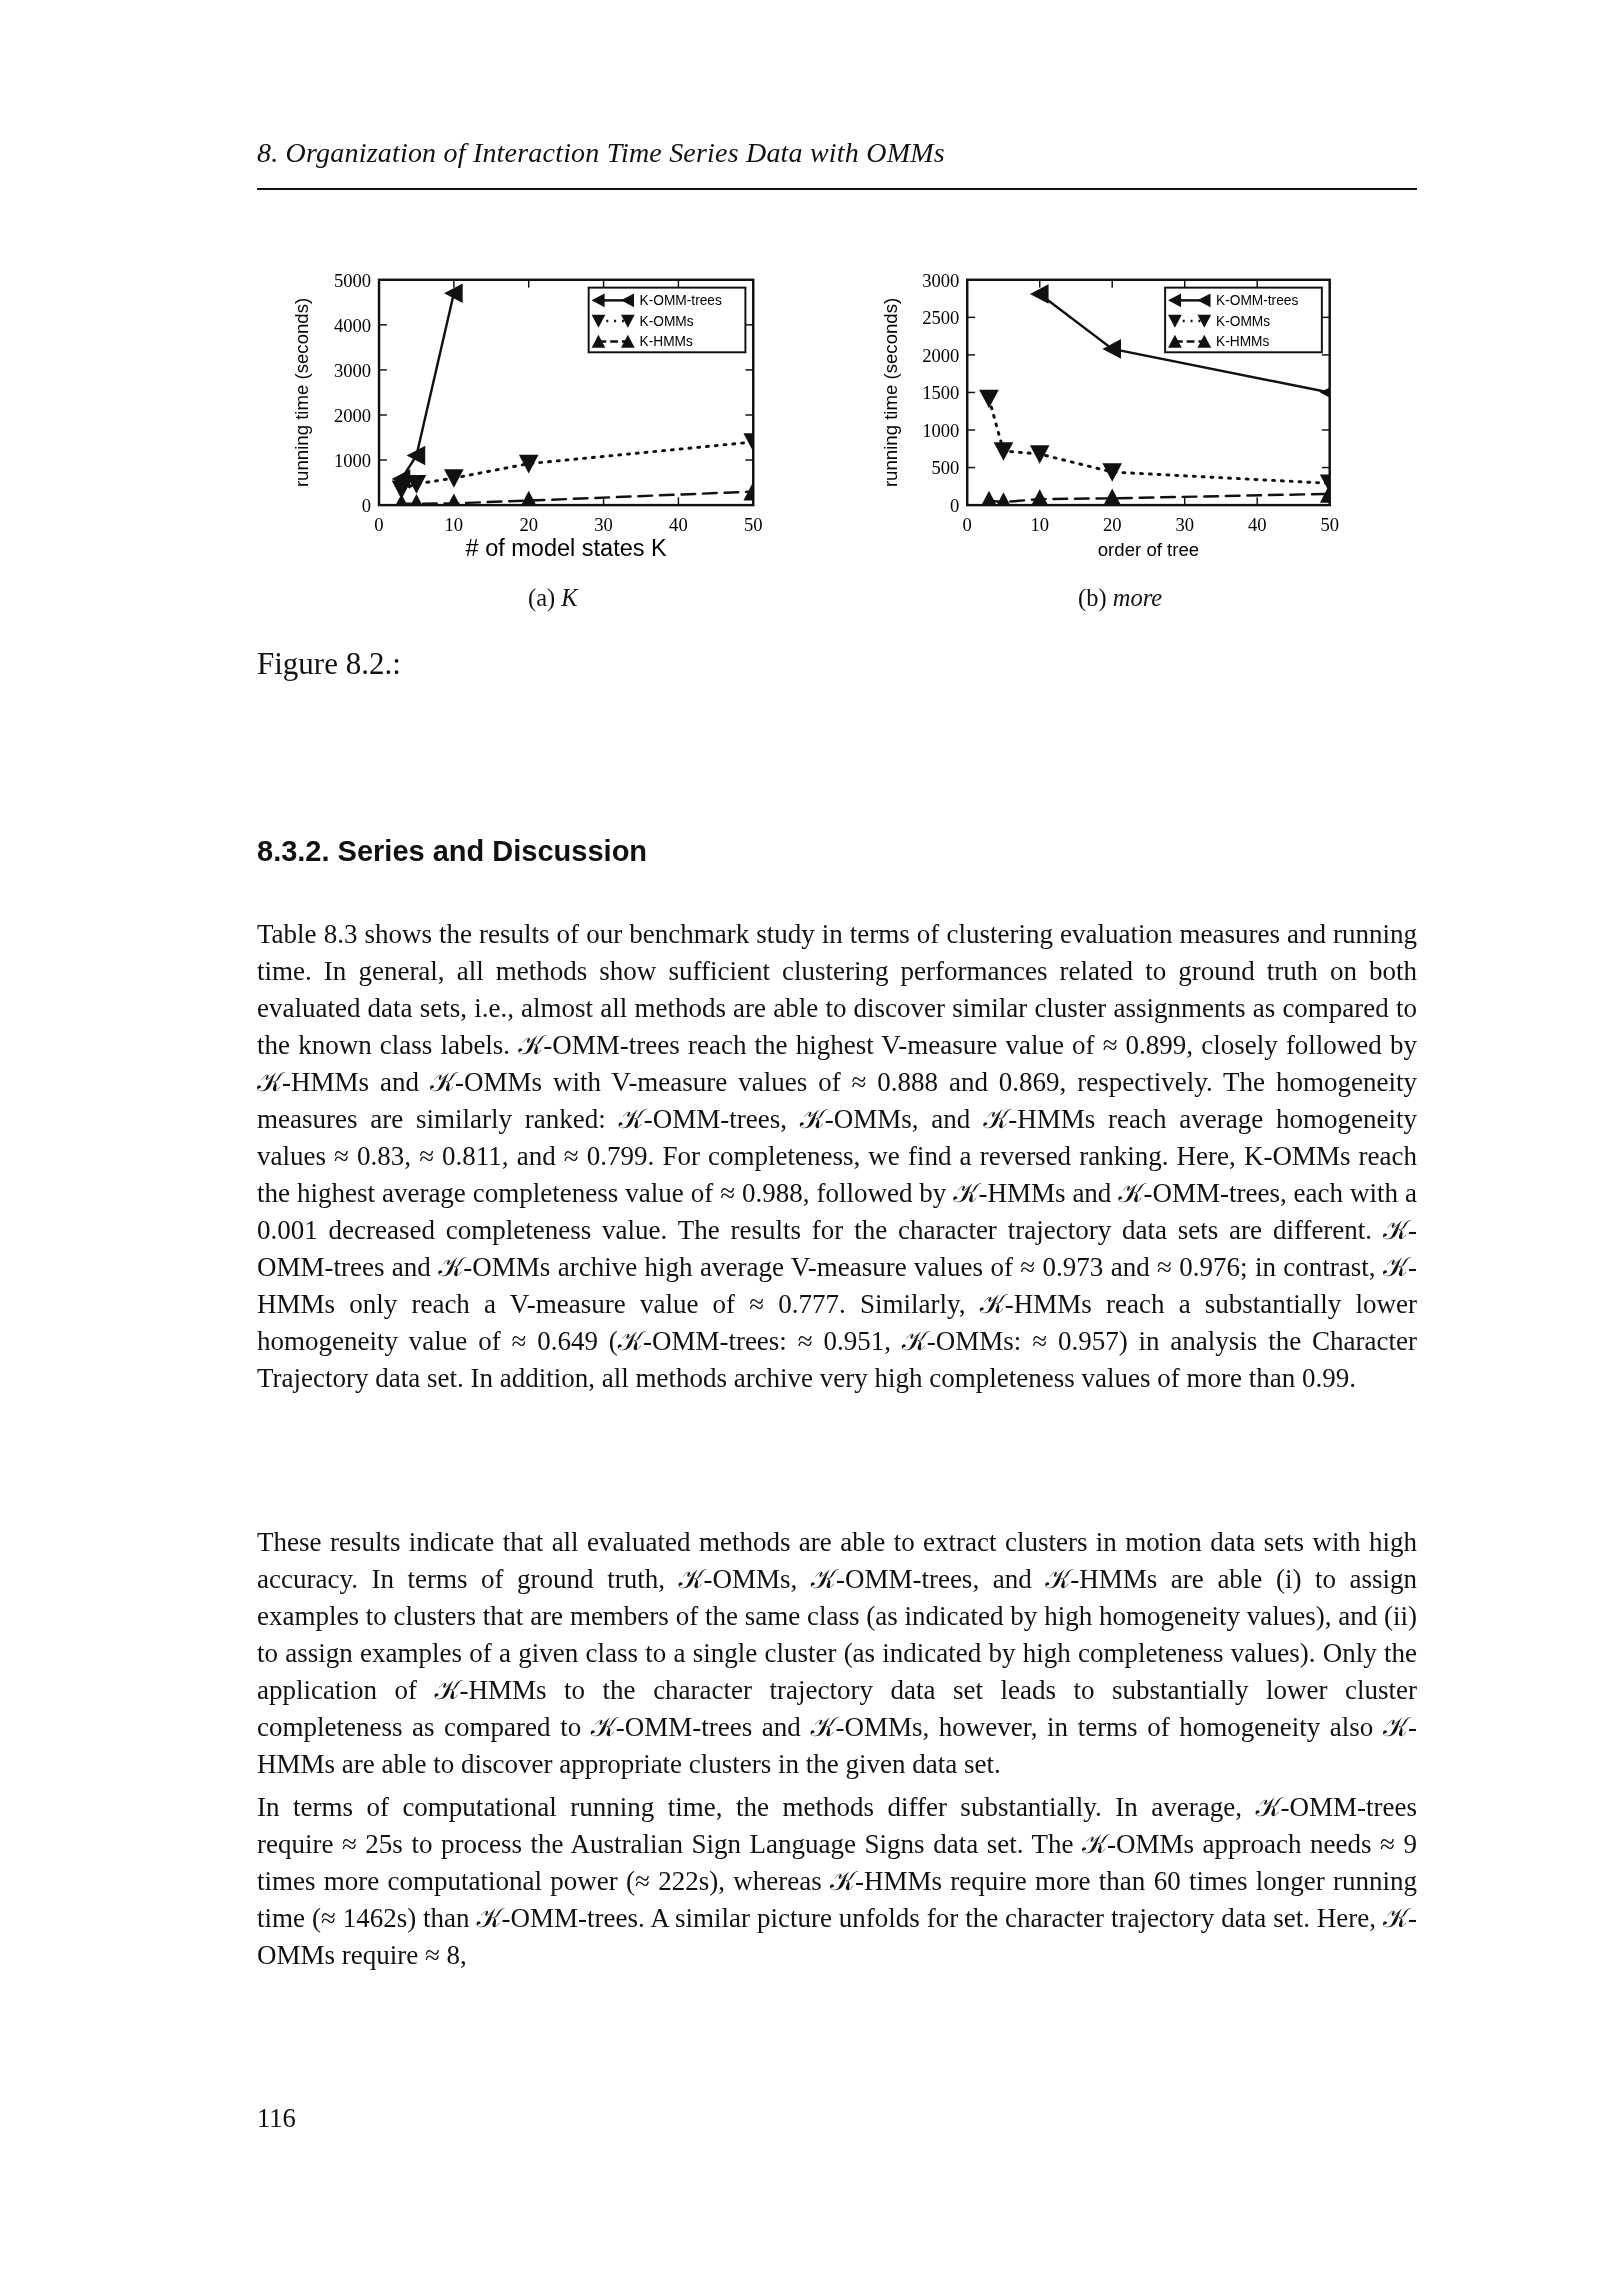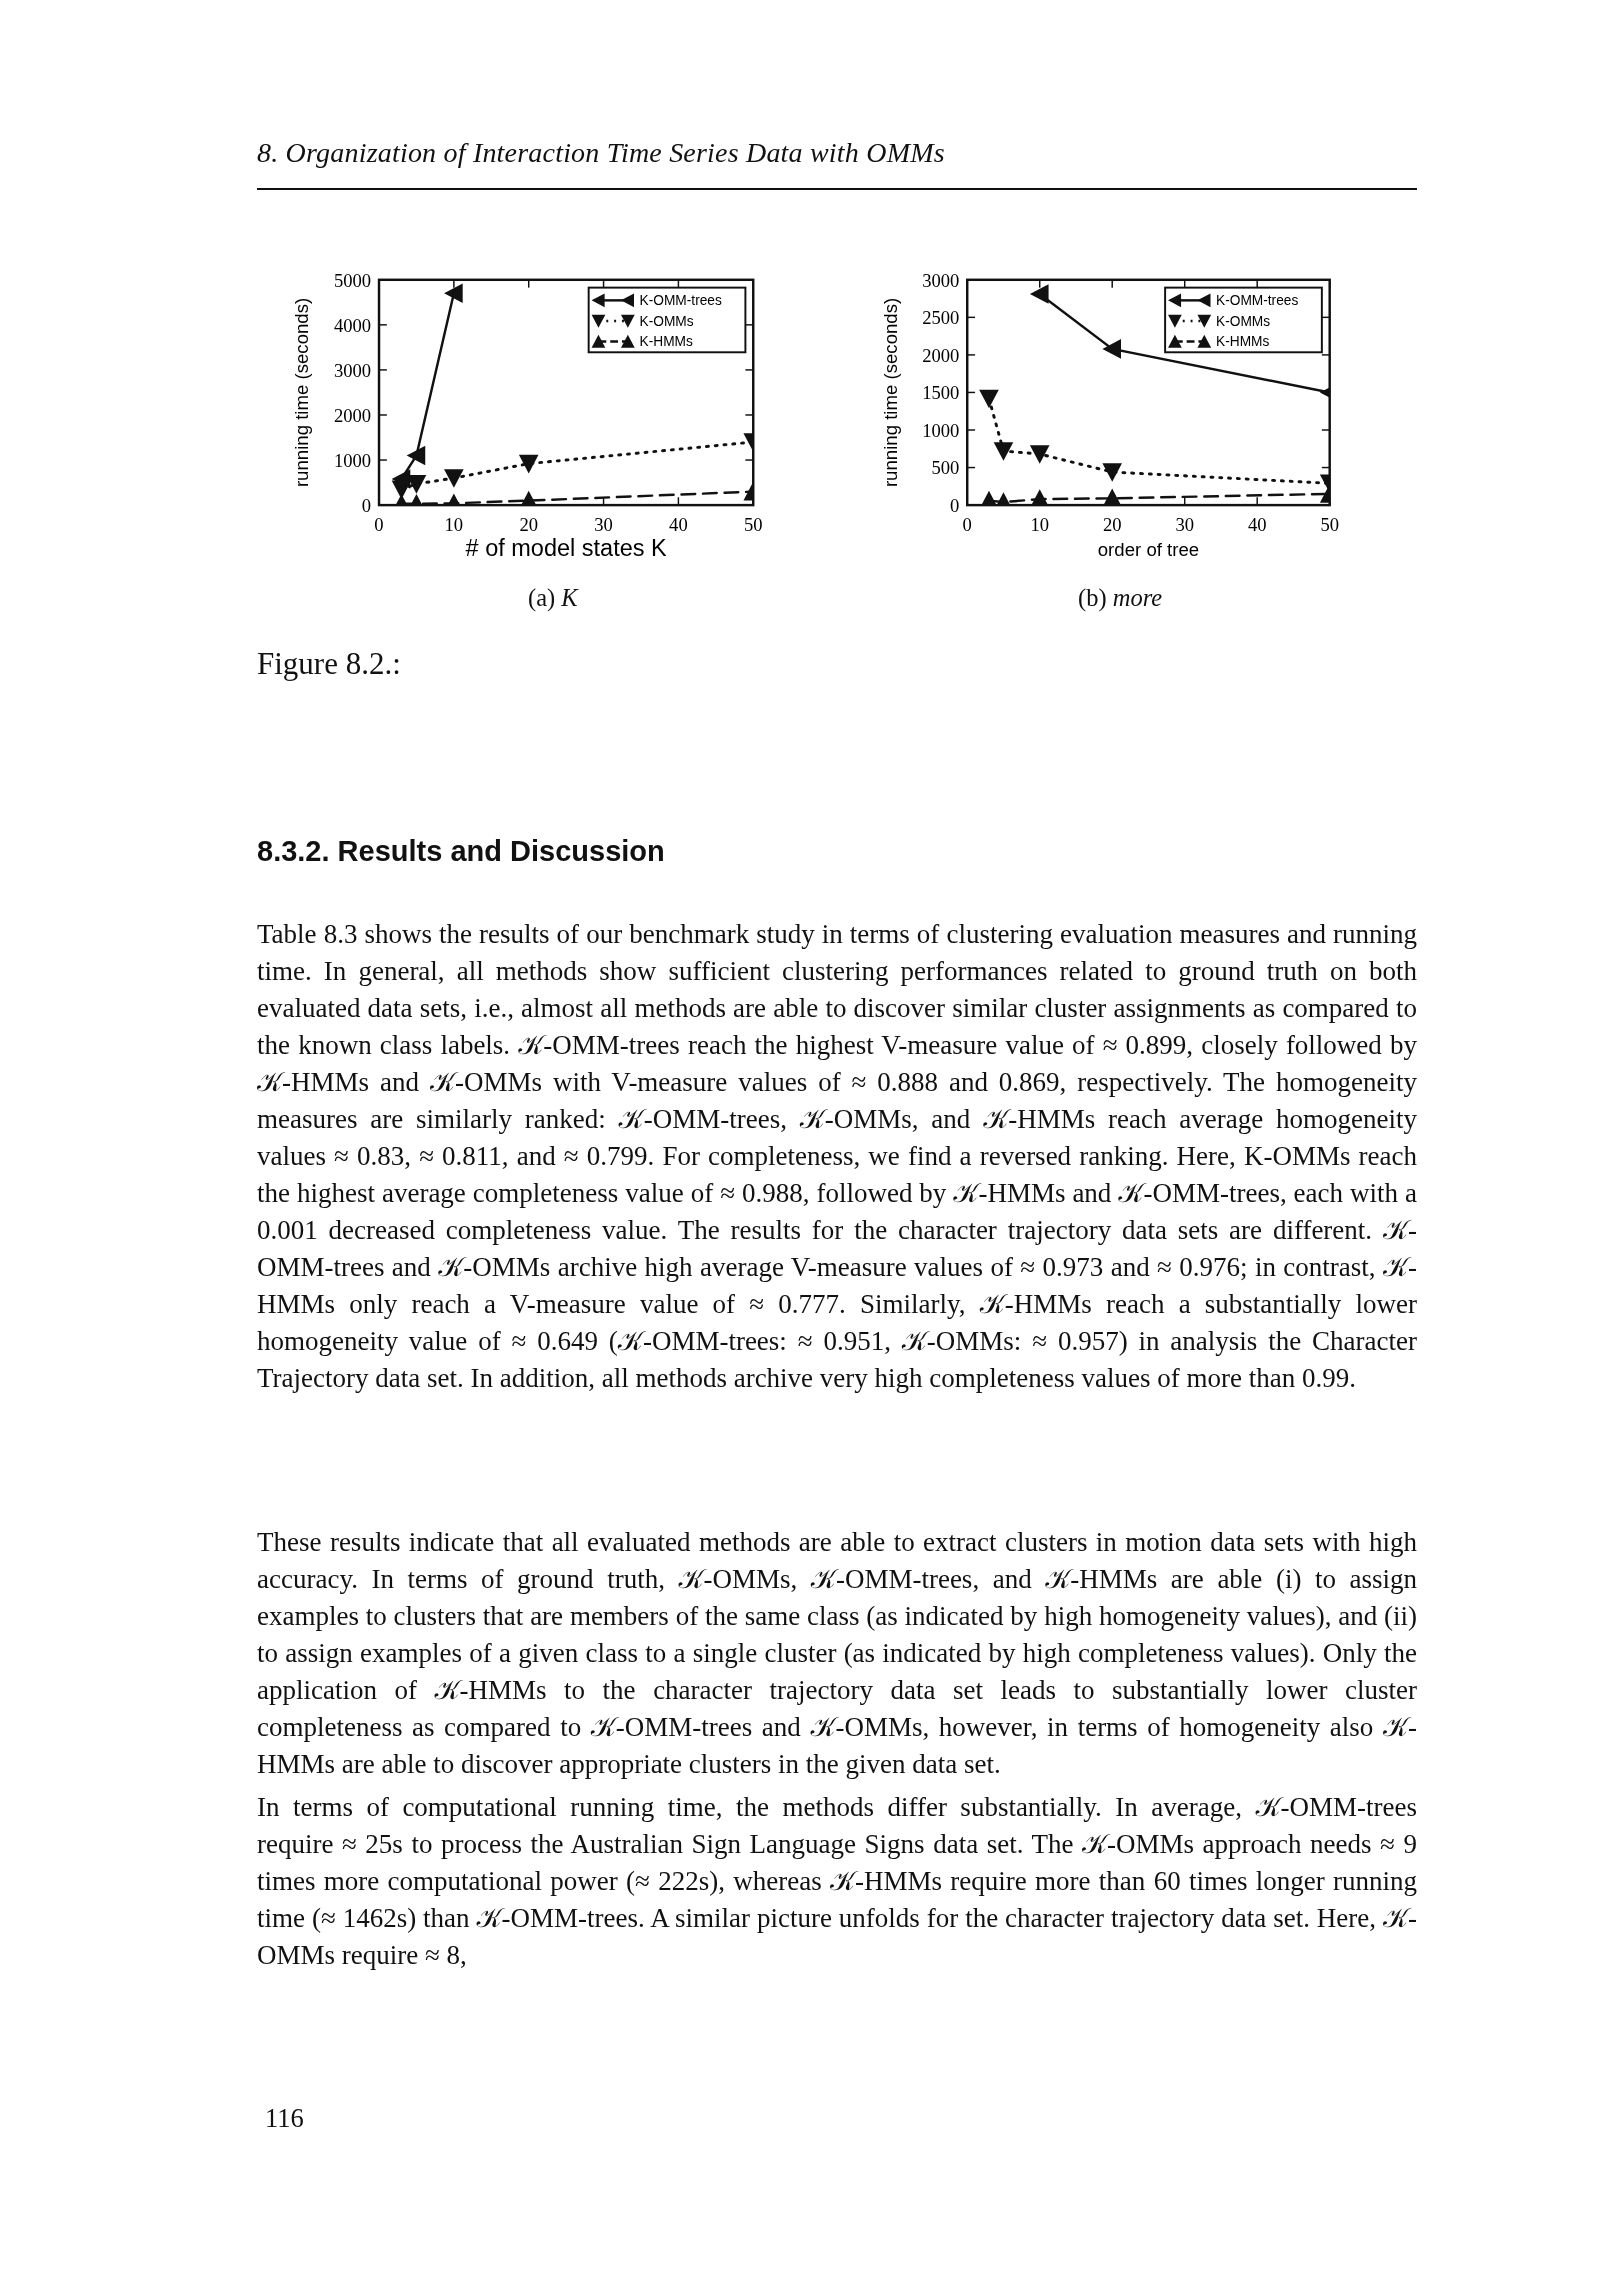--- a/index.html
+++ b/index.html
@@ -13,21 +13,21 @@
   #subcap-a { left:528px; }
   #subcap-b { left:1078px; }
   #figure-caption { position:absolute; left:257px; top:645px; width:1166px; font-family:"Liberation Serif", serif; font-size:31px; line-height:37px; }
   #figure-caption .fig-label { position:absolute; left:0; top:0; }
   #figure-caption .fig-text { margin-left:162px; text-align:justify; }
   #section-heading { position:absolute; left:257px; top:835px; font-family:"Liberation Sans", sans-serif; font-weight:bold; font-size:29px; }
   .para { position:absolute; left:257px; width:1160px; font-family:"Liberation Serif", serif; font-size:27px; line-height:37px; text-align:justify; }
   #para-1 { top:916px; }
   #para-2 { top:1524px; }
   #para-3 { top:1789px;font-family:Liberation Serif, serif; }
-  #page-number { position:absolute; left:257px; top:2103px; font-family:"Liberation Serif", serif; font-size:26.5px;margin-left:8px; }
+  #page-number { position:absolute; left:257px; top:2103px; font-family:"Liberation Serif", serif; font-size:26.5px; }
   svg text { font-family:"Liberation Serif", serif; }
   svg .sans-t { font-family:"Liberation Sans", sans-serif; }
 </style>
 </head>
 <body>
 
 <div id="running-header">8. Organization of Interaction Time Series Data with OMMs</div>
 <div id="header-rule"></div>
 
 <svg id="chart-a" class="chart-svg" width="529" height="314" xmlns="http://www.w3.org/2000/svg" viewBox="0 0 540 320">
@@ -192,20 +192,20 @@
     <text x="0" y="0" text-anchor="middle" font-size="19" class="sans-t" transform="translate(15, 138) rotate(-90)">running time (seconds)</text>
   </svg>
 
 <div id="subcap-a" class="subcap"><span>(a) <i>K</i></span></div>
 <div id="subcap-b" class="subcap"><span>(b) <i>more</i></span></div>
 
 <div id="figure-caption">
   <span class="fig-label">Figure 8.2.:</span>
 </div>
 
-<div id="section-heading">8.3.2.  Results and Discussion</div>
+<div id="section-heading">8.3.2.  Series and Discussion</div>
 
 <p id="para-1" class="para" style="margin:0">Table 8.3 shows the results of our benchmark study in terms of clustering evaluation measures and running time. In general, all methods show sufficient clustering performances related to ground truth on both evaluated data sets, i.e., almost all methods are able to discover similar cluster assignments as compared to the known class labels. 𝒦-OMM-trees reach the highest V-measure value of ≈ 0.899, closely followed by 𝒦-HMMs and 𝒦-OMMs with V-measure values of ≈ 0.888 and 0.869, respectively.  The homogeneity measures are similarly ranked: 𝒦-OMM-trees, 𝒦-OMMs, and 𝒦-HMMs reach average homogeneity values ≈ 0.83, ≈ 0.811, and ≈ 0.799. For completeness, we find a reversed ranking. Here, K-OMMs reach the highest average completeness value of ≈ 0.988, followed by 𝒦-HMMs and 𝒦-OMM-trees, each with a 0.001 decreased completeness value. The results for the character trajectory data sets are different.  𝒦-OMM-trees and 𝒦-OMMs archive high average V-measure values of ≈ 0.973 and ≈ 0.976; in contrast, 𝒦-HMMs only reach a V-measure value of ≈ 0.777. Similarly, 𝒦-HMMs reach a substantially lower homogeneity value of ≈ 0.649 (𝒦-OMM-trees: ≈ 0.951, 𝒦-OMMs: ≈ 0.957) in analysis the Character Trajectory data set.  In addition, all methods archive very high completeness values of more than 0.99.</p>
 <p id="para-2" class="para" style="margin:0">These results indicate that all evaluated methods are able to extract clusters in motion data sets with high accuracy.  In terms of ground truth, 𝒦-OMMs, 𝒦-OMM-trees, and 𝒦-HMMs are able (i) to assign examples to clusters that are members of the same class (as indicated by high homogeneity values), and (ii) to assign examples of a given class to a single cluster (as indicated by high completeness values).  Only the application of 𝒦-HMMs to the character trajectory data set leads to substantially lower cluster completeness as compared to 𝒦-OMM-trees and 𝒦-OMMs, however, in terms of homogeneity also 𝒦-HMMs are able to discover appropriate clusters in the given data set.</p>
 <p id="para-3" class="para" style="margin:0">In terms of computational running time, the methods differ substantially.  In average, 𝒦-OMM-trees require ≈ 25s to process the Australian Sign Language Signs data set. The 𝒦-OMMs approach needs ≈ 9 times more computational power (≈ 222s), whereas 𝒦-HMMs require more than 60 times longer running time (≈ 1462s) than 𝒦-OMM-trees. A similar picture unfolds for the character trajectory data set. Here, 𝒦-OMMs require ≈ 8,</p>
 
 <div id="page-number">116</div>
 
 
 </body></html>

